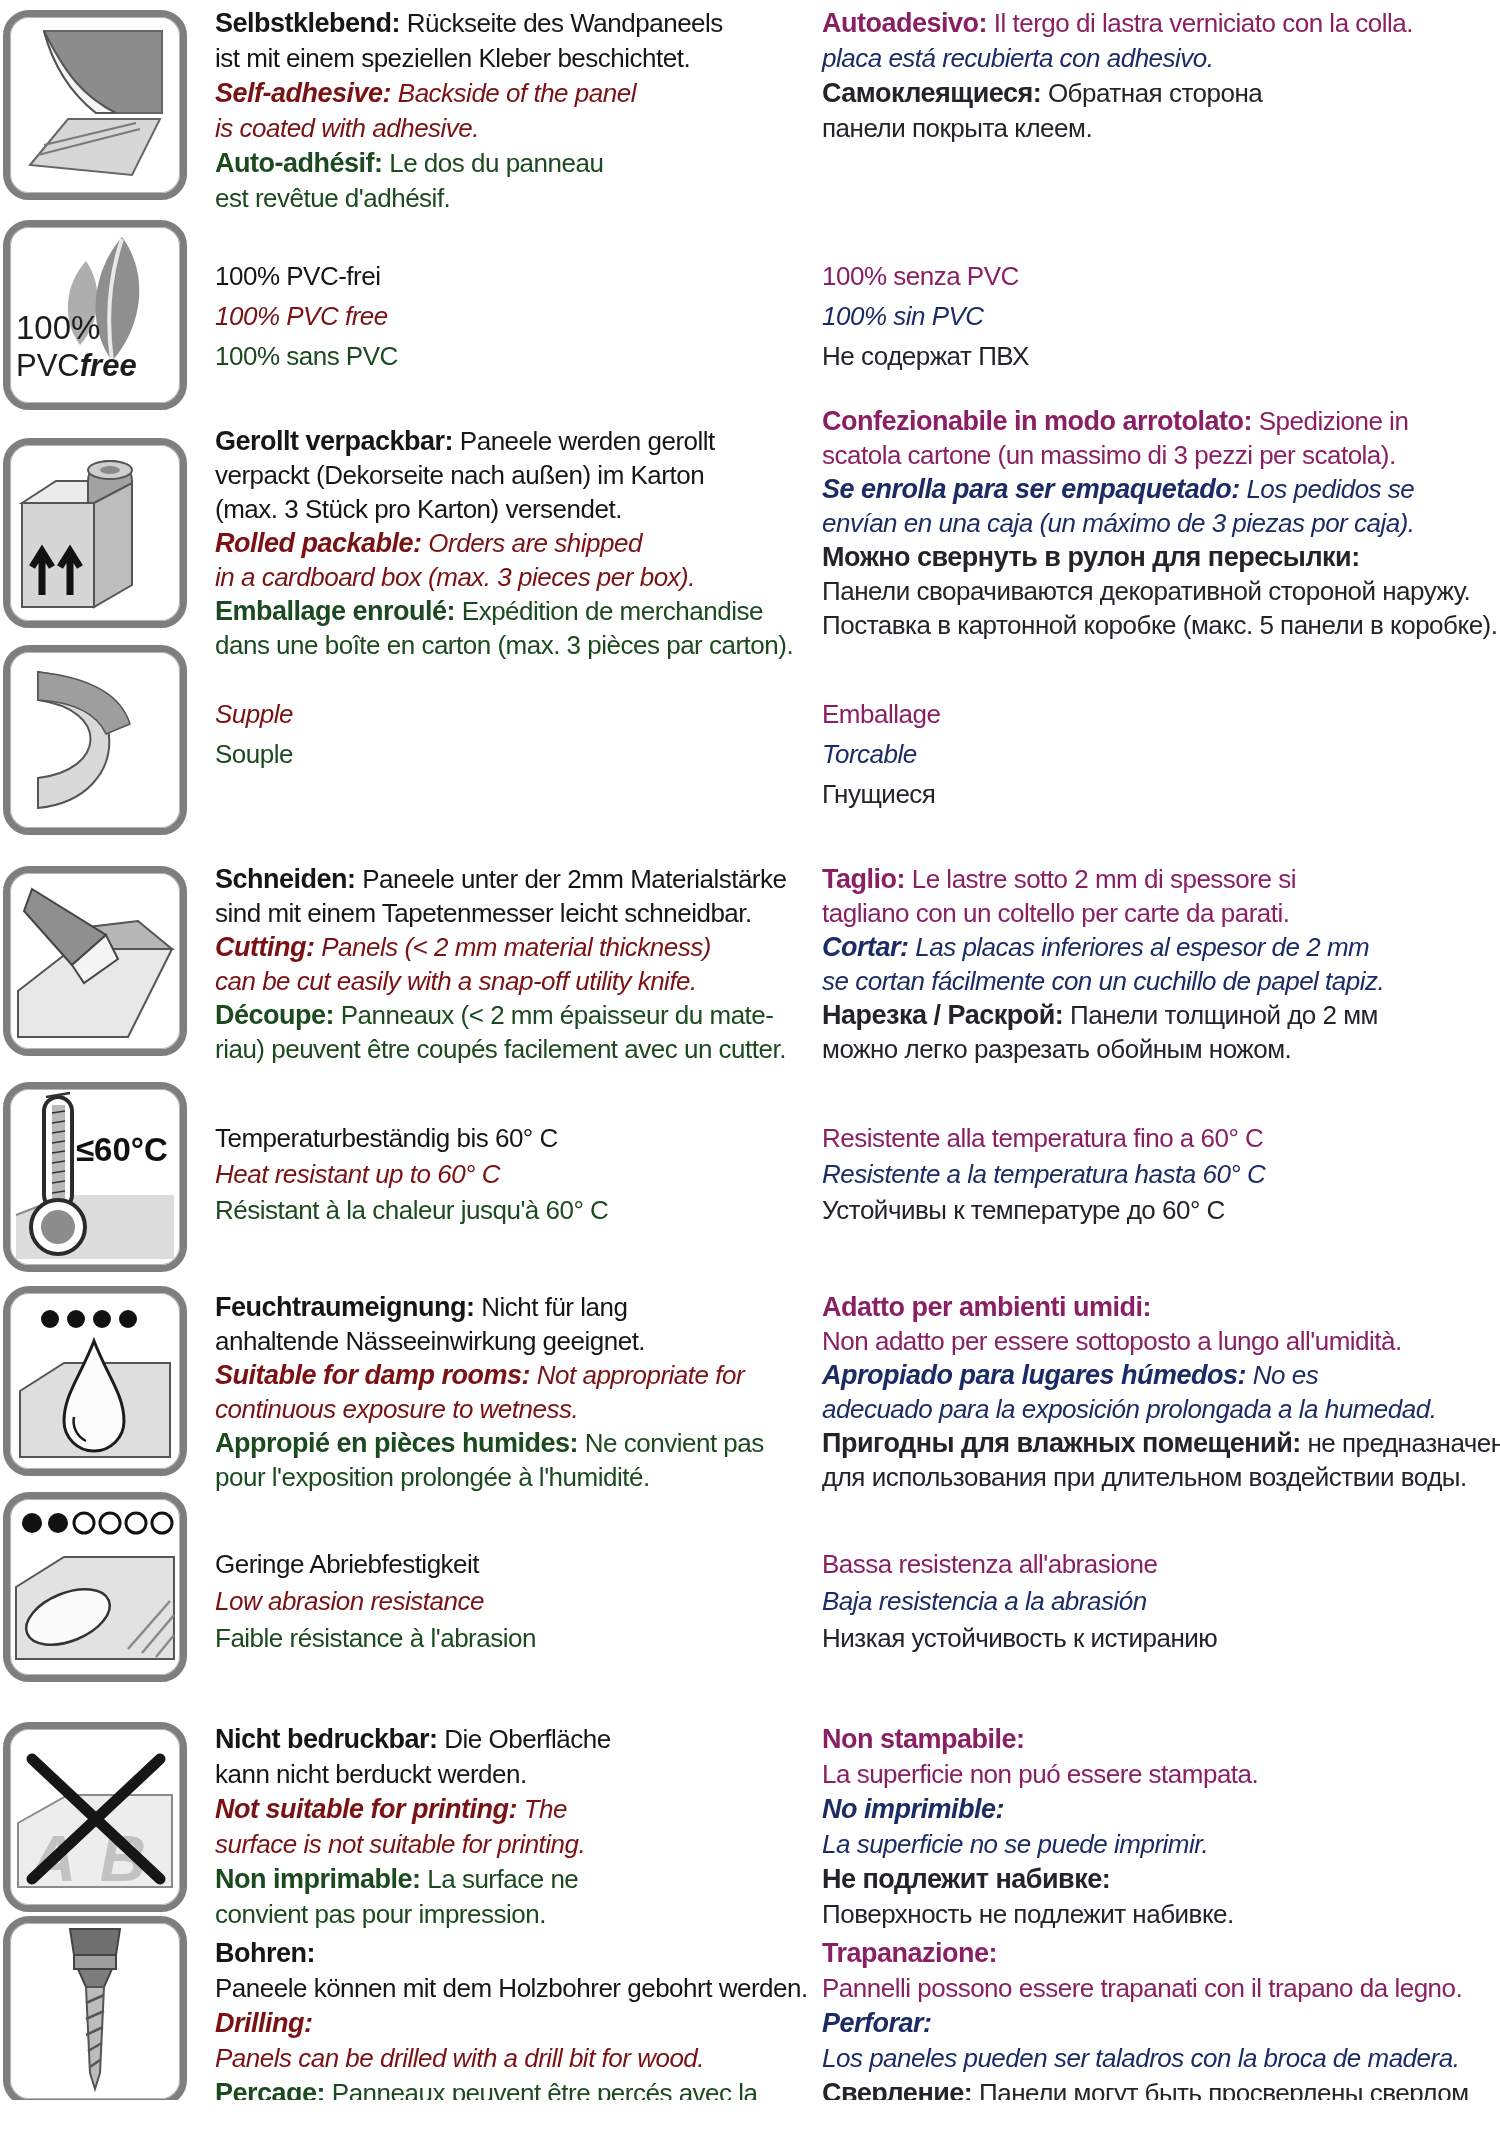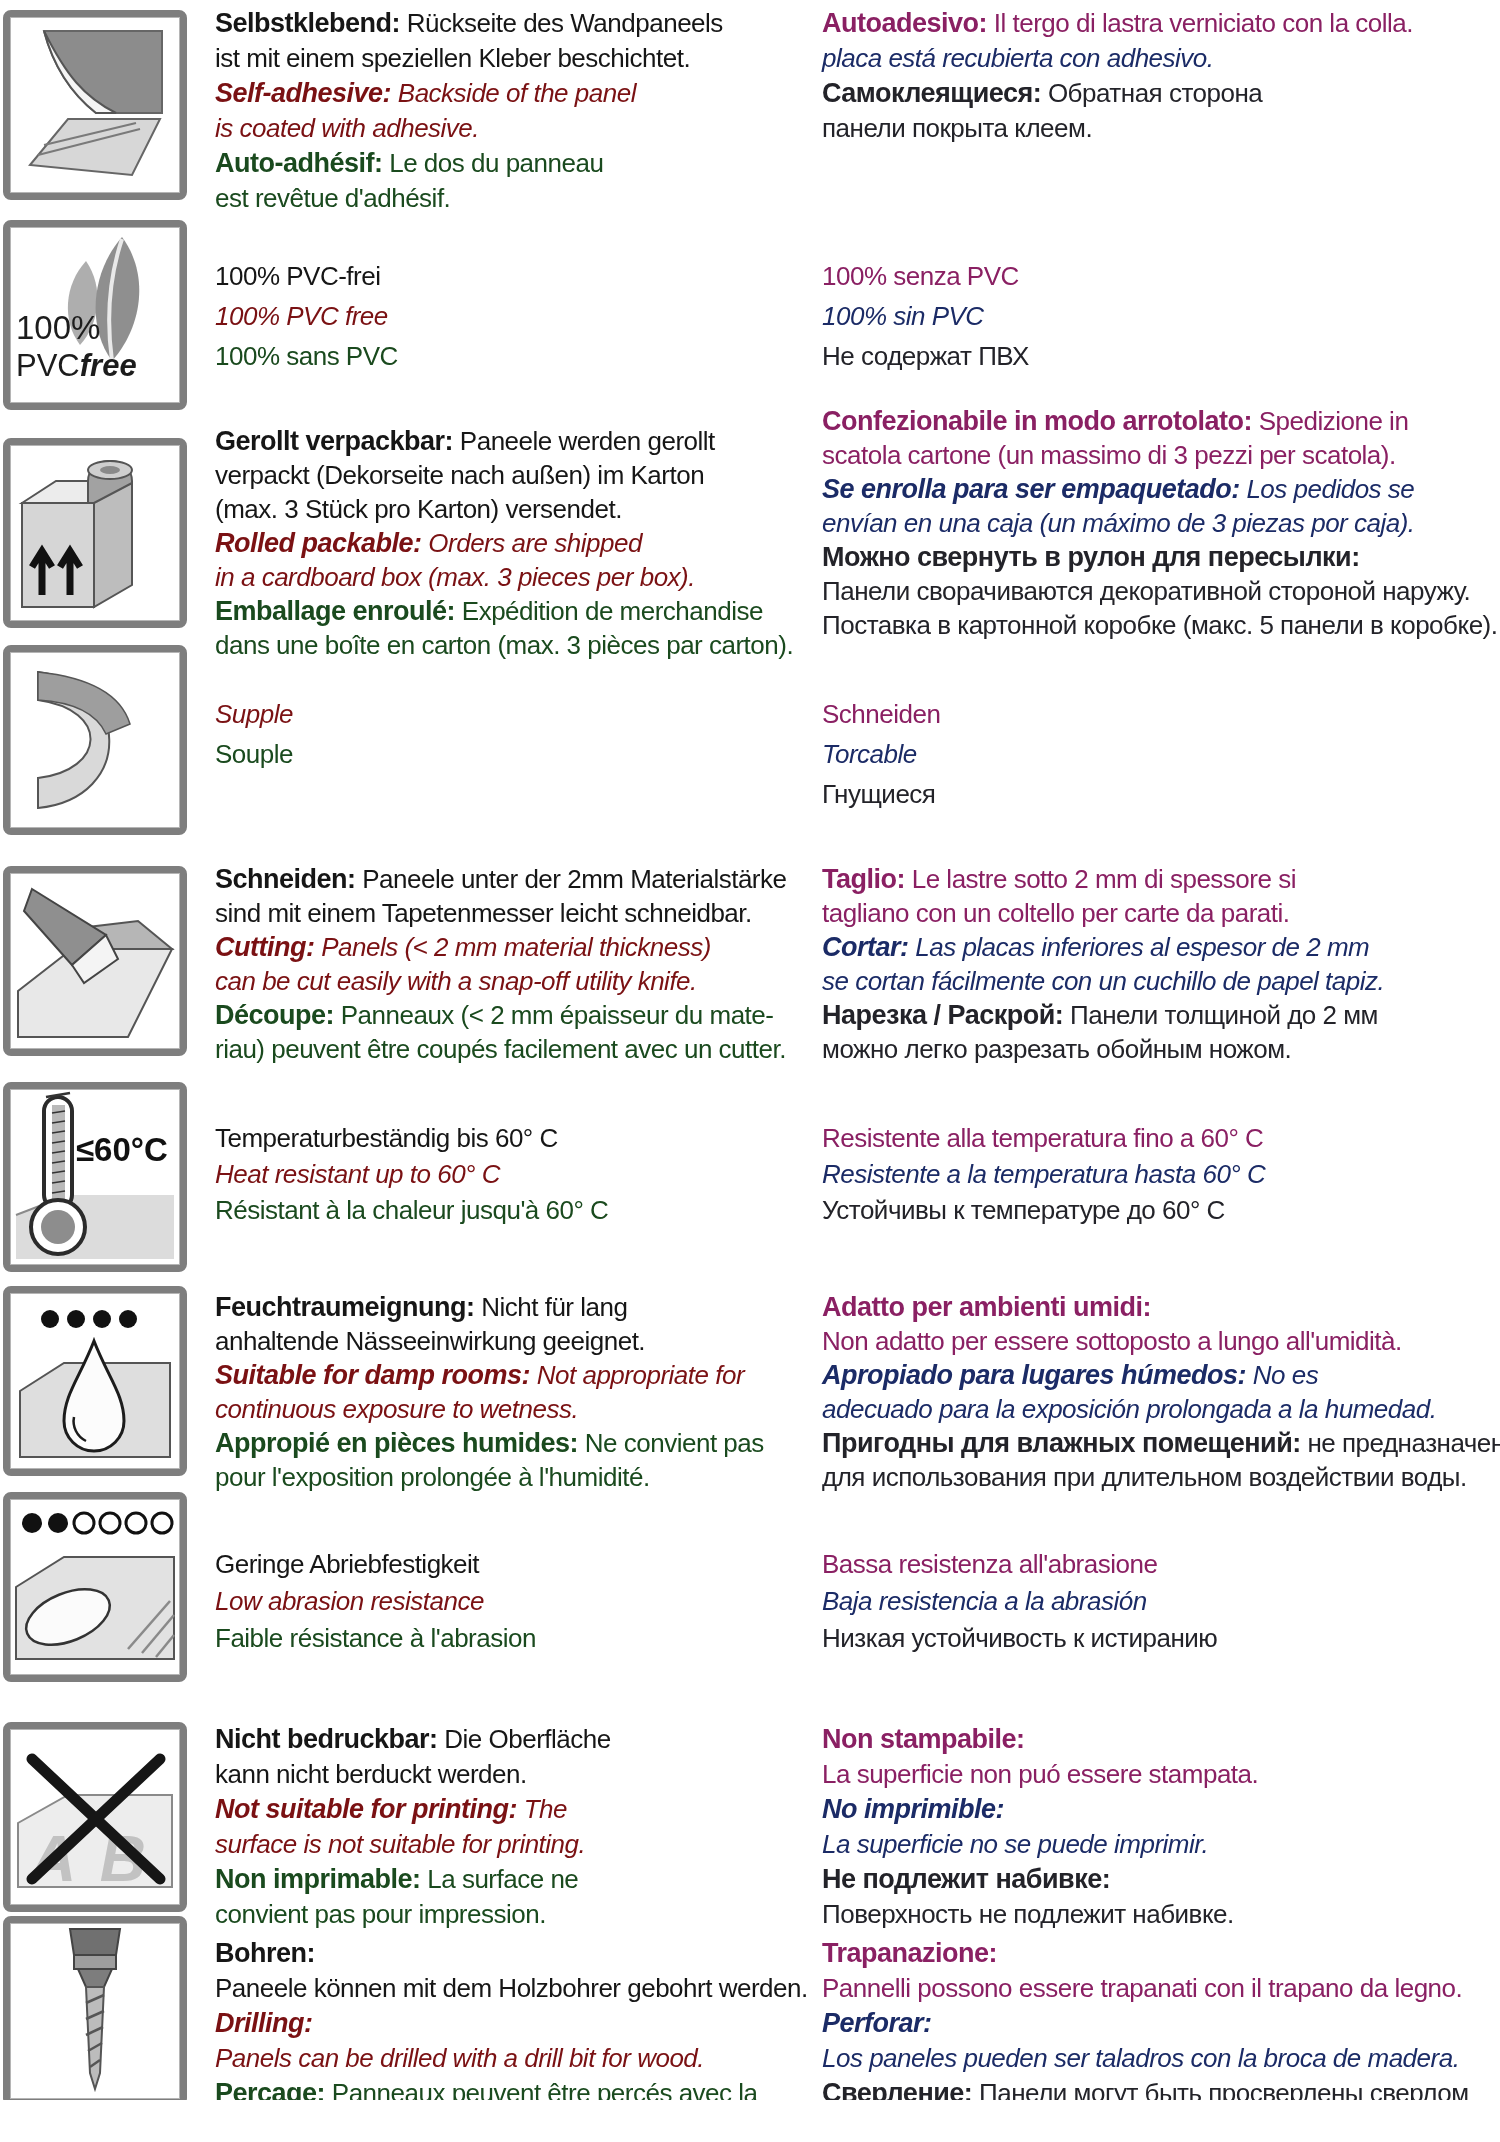--- a/index.html
+++ b/index.html
@@ -9,21 +9,21 @@
     background:#ffffff;
     overflow:hidden;
     font-family:"Liberation Sans","DejaVu Sans",sans-serif;
   }
   .icon-box{
     position:absolute;
     left:3px;
     width:170px;height:176px;
     background:#ffffff;
     border:7px solid var(--c-border,#7e7e7e);
-    border-radius:8px;
+    border-radius:26px;
     box-sizing:content-box;
     box-shadow:inset 0 0 0 1px #b5b5b5;
   }
   .icon-box svg{display:block;width:170px;height:176px;}
   svg text{font-family:"Liberation Sans","DejaVu Sans",sans-serif;}
   .text-col{
     position:absolute;
     font-size:26px;
     letter-spacing:-0.5px;
     white-space:nowrap;
@@ -119,21 +119,21 @@
       <svg viewBox="0 0 170 176">
     <path d="M28,20 C120,30 126,146 28,156 L28,126 C96,118 100,58 28,48 Z" fill="#d9d9d9" stroke="#555" stroke-width="2"></path>
     <path d="M28,20 C86,26 112,46 120,72 L96,82 C86,60 62,50 28,48 Z" fill="#9e9e9e" stroke="#555" stroke-width="1.5"></path>
   </svg>
     </div>
     <div class="text-col left" style="top: 694px; line-height: 40px;">
       <div class="line"><span class="seg-en">Supple</span></div>
       <div class="line"><span class="seg-fr">Souple</span></div>
     </div>
     <div class="text-col right" style="top: 694px; line-height: 40px;">
-      <div class="line"><span class="seg-it">Schneiden</span></div>
+      <div class="line"><span class="seg-it">Emballage</span></div>
       <div class="line"><span class="seg-es">Torcable</span></div>
       <div class="line"><span class="seg-ru">Гнущиеся</span></div>
     </div>
     <div class="icon-box" style="top: 866px;">
       <svg viewBox="0 0 170 176">
     <polygon points="8,118 62,76 162,76 118,164 8,164" fill="#e8e8e8" stroke="#555" stroke-width="2"></polygon>
     <polygon points="62,76 162,76 128,48 78,54" fill="#b6b6b6" stroke="#555" stroke-width="2"></polygon>
     <polygon points="22,16 96,62 62,92 14,38" fill="#8f8f8f" stroke="#444" stroke-width="2"></polygon>
     <polygon points="62,92 96,62 108,86 74,110" fill="#f4f4f4" stroke="#444" stroke-width="2"></polygon>
   </svg>

